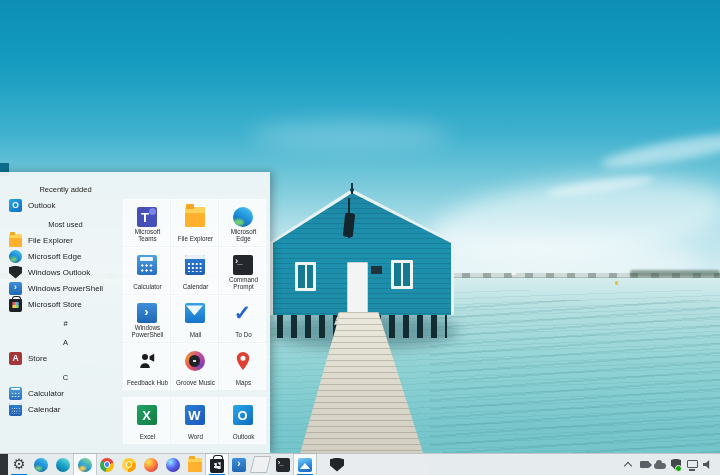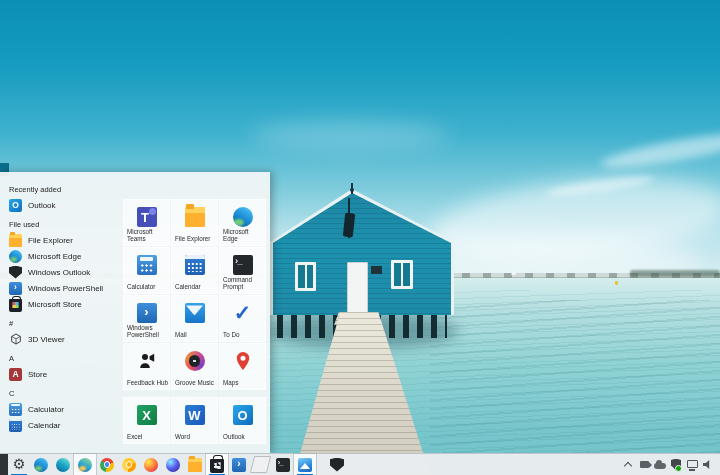--- a/index.html
+++ b/index.html
@@ -1,17 +1,17 @@
 <!DOCTYPE html>
 <html><head>
 <meta charset="utf-8">
 <style>
   * { margin:0; padding:0; box-sizing:border-box; }
   html,body { width:720px; height:475px; overflow:hidden; font-family:"Liberation Sans", sans-serif; }
-  .screen { position:relative; width:720px; height:475px; overflow:hidden; background:#7ecad0; }
+  .screen { position:relative; width:720px; height:475px; overflow:hidden; background:#7ecad0;text-align:center; }
 
   
   .wall { position:absolute; inset:0; }
   .sky { position:absolute; left:0; top:0; width:720px; height:278px;
     background:linear-gradient(180deg,#0d8fb5 0%,#149bbf 22%,#3fb1ce 48%,#7fccdc 68%,#b9e3ec 84%,#d8eef2 100%); }
   .cloud { position:absolute; background:#fff; border-radius:50%; filter:blur(10px); }
   .c1 { left:430px; top:180px; width:300px; height:80px; opacity:.5; transform:rotate(-6deg); }
   .c2 { left:360px; top:235px; width:340px; height:55px; opacity:.45; }
   .c3 { left:600px; top:140px; width:160px; height:20px; opacity:.5; filter:blur(4px); transform:rotate(-10deg); }
   .c4 { left:545px; top:180px; width:110px; height:12px; opacity:.45; filter:blur(3px); transform:rotate(-8deg); }
@@ -218,21 +218,21 @@
     <div class="corner-frag"></div>
   </div>
 
   <div class="start-menu">
     <div class="app-list">
       <div class="list-header">Recently added</div>
       <div class="app-row">
         <span class="ic app-ic ic-letter ic-outlook"></span>
         <span class="app-label">Outlook</span>
       </div>
-      <div class="list-header">File used</div>
+      <div class="list-header">Most used</div>
       <div class="app-row">
         <span class="ic app-ic ic-folder"></span>
         <span class="app-label">File Explorer</span>
       </div>
       <div class="app-row">
         <span class="ic app-ic ic-edge"></span>
         <span class="app-label">Microsoft Edge</span>
       </div>
       <div class="app-row">
         <span class="ic app-ic ic-shield"></span>
@@ -240,29 +240,20 @@
       </div>
       <div class="app-row">
         <span class="ic app-ic ic-ps"></span>
         <span class="app-label">Windows PowerShell</span>
       </div>
       <div class="app-row">
         <span class="ic app-ic ic-store"></span>
         <span class="app-label">Microsoft Store</span>
       </div>
       <div class="list-header">#</div>
-      <div class="app-row">
-        <span class="ic app-ic ic-cube">
-            <svg width="12" height="12" viewBox="0 0 12 12">
-              <path d="M6 1l4.3 2.4v5.2L6 11 1.7 8.6V3.4z" fill="none" stroke="#3c4043" stroke-width="1"></path>
-              <path d="M6 5.8v5.2M6 5.8L1.7 3.4M6 5.8l4.3-2.4" stroke="#3c4043" stroke-width=".8" fill="none"></path>
-            </svg>
-          </span>
-        <span class="app-label">3D Viewer</span>
-      </div>
       <div class="list-header">A</div>
       <div class="app-row">
         <span class="ic app-ic ic-letter ic-access"></span>
         <span class="app-label">Store</span>
       </div>
       <div class="list-header">C</div>
       <div class="app-row">
         <span class="ic app-ic ic-calc"></span>
         <span class="app-label">Calculator</span>
       </div>

